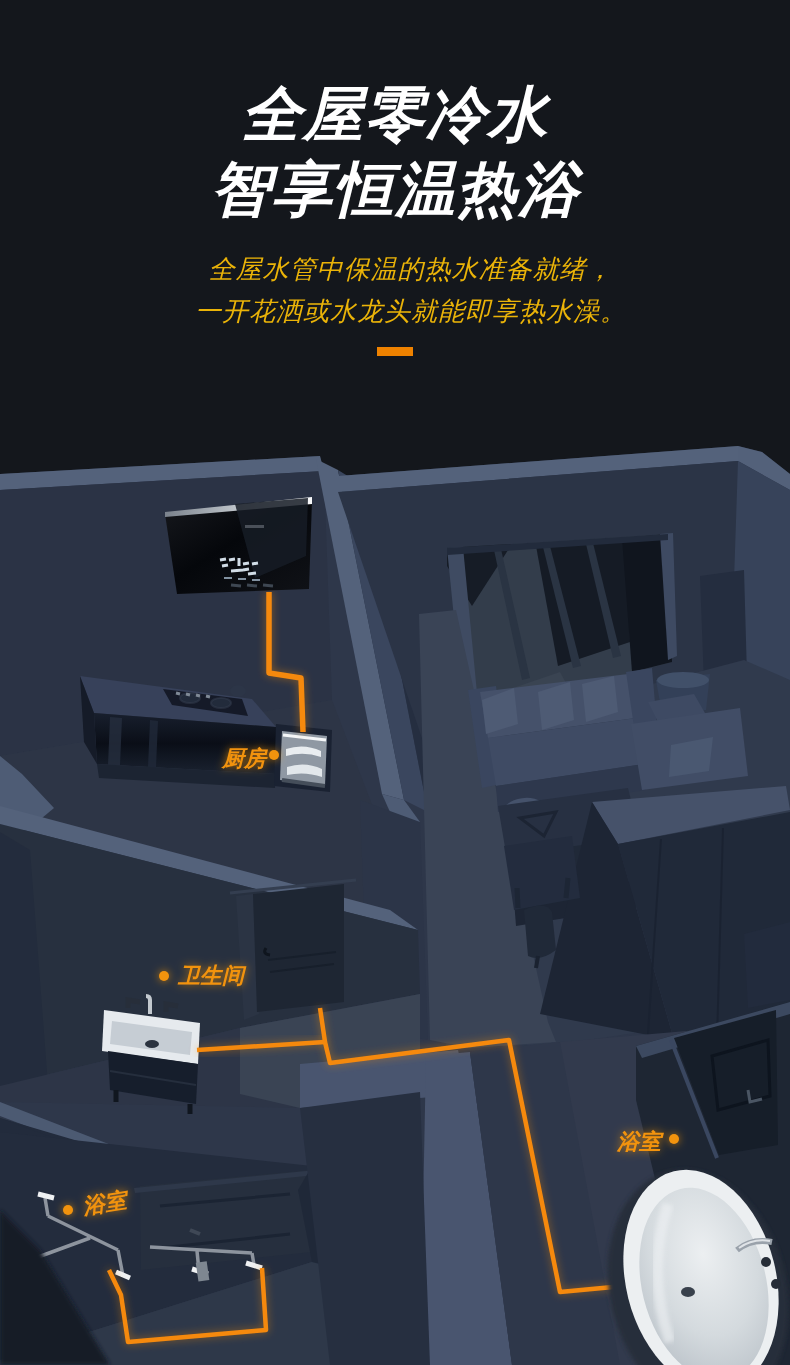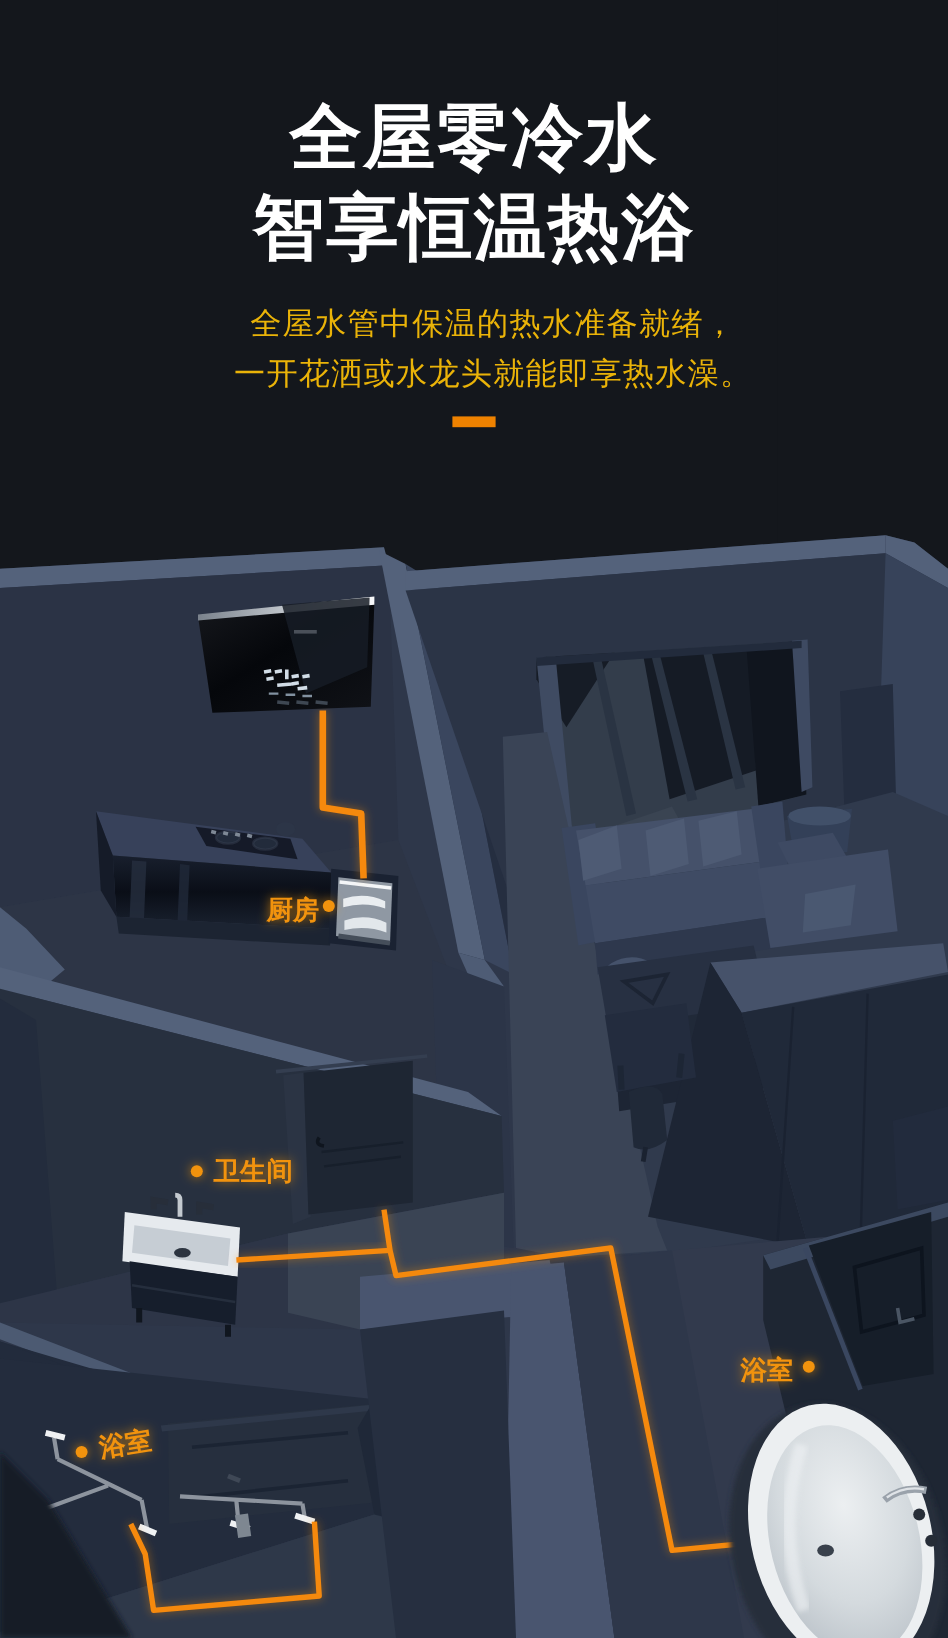--- a/index.html
+++ b/index.html
@@ -1,17 +1,17 @@
 <!DOCTYPE html>
 <html><head>
 <meta charset="utf-8">
 <style>
   html,body{margin:0;padding:0;}
   body{width:790px;height:1365px;background:#14171c;overflow:hidden;font-family:"Liberation Sans",sans-serif;}
-  .page{position:relative;width:648px;height:1365px;background:#14171c;}
+  .page{position:relative;width:648px;height:1365px;background:#14171c;font-style:italic;}
   .title{position:absolute;top:77px;left:0;width:790px;text-align:center;color:#ffffff;font-size:60px;font-weight:bold;line-height:75px;letter-spacing:1.5px;}
   .sub{position:absolute;top:248px;left:16px;width:790px;text-align:center;color:#eab308;font-size:26px;line-height:42px;letter-spacing:1px;}
   .dash{position:absolute;top:347px;left:377px;width:36px;height:9px;background:#ef8200;}
   svg{position:absolute;left:0;top:0;}
 </style>
 </head>
 <body>
 <div class="page">
 
   <div class="title">全屋零冷水<br>智享恒温热浴</div>

